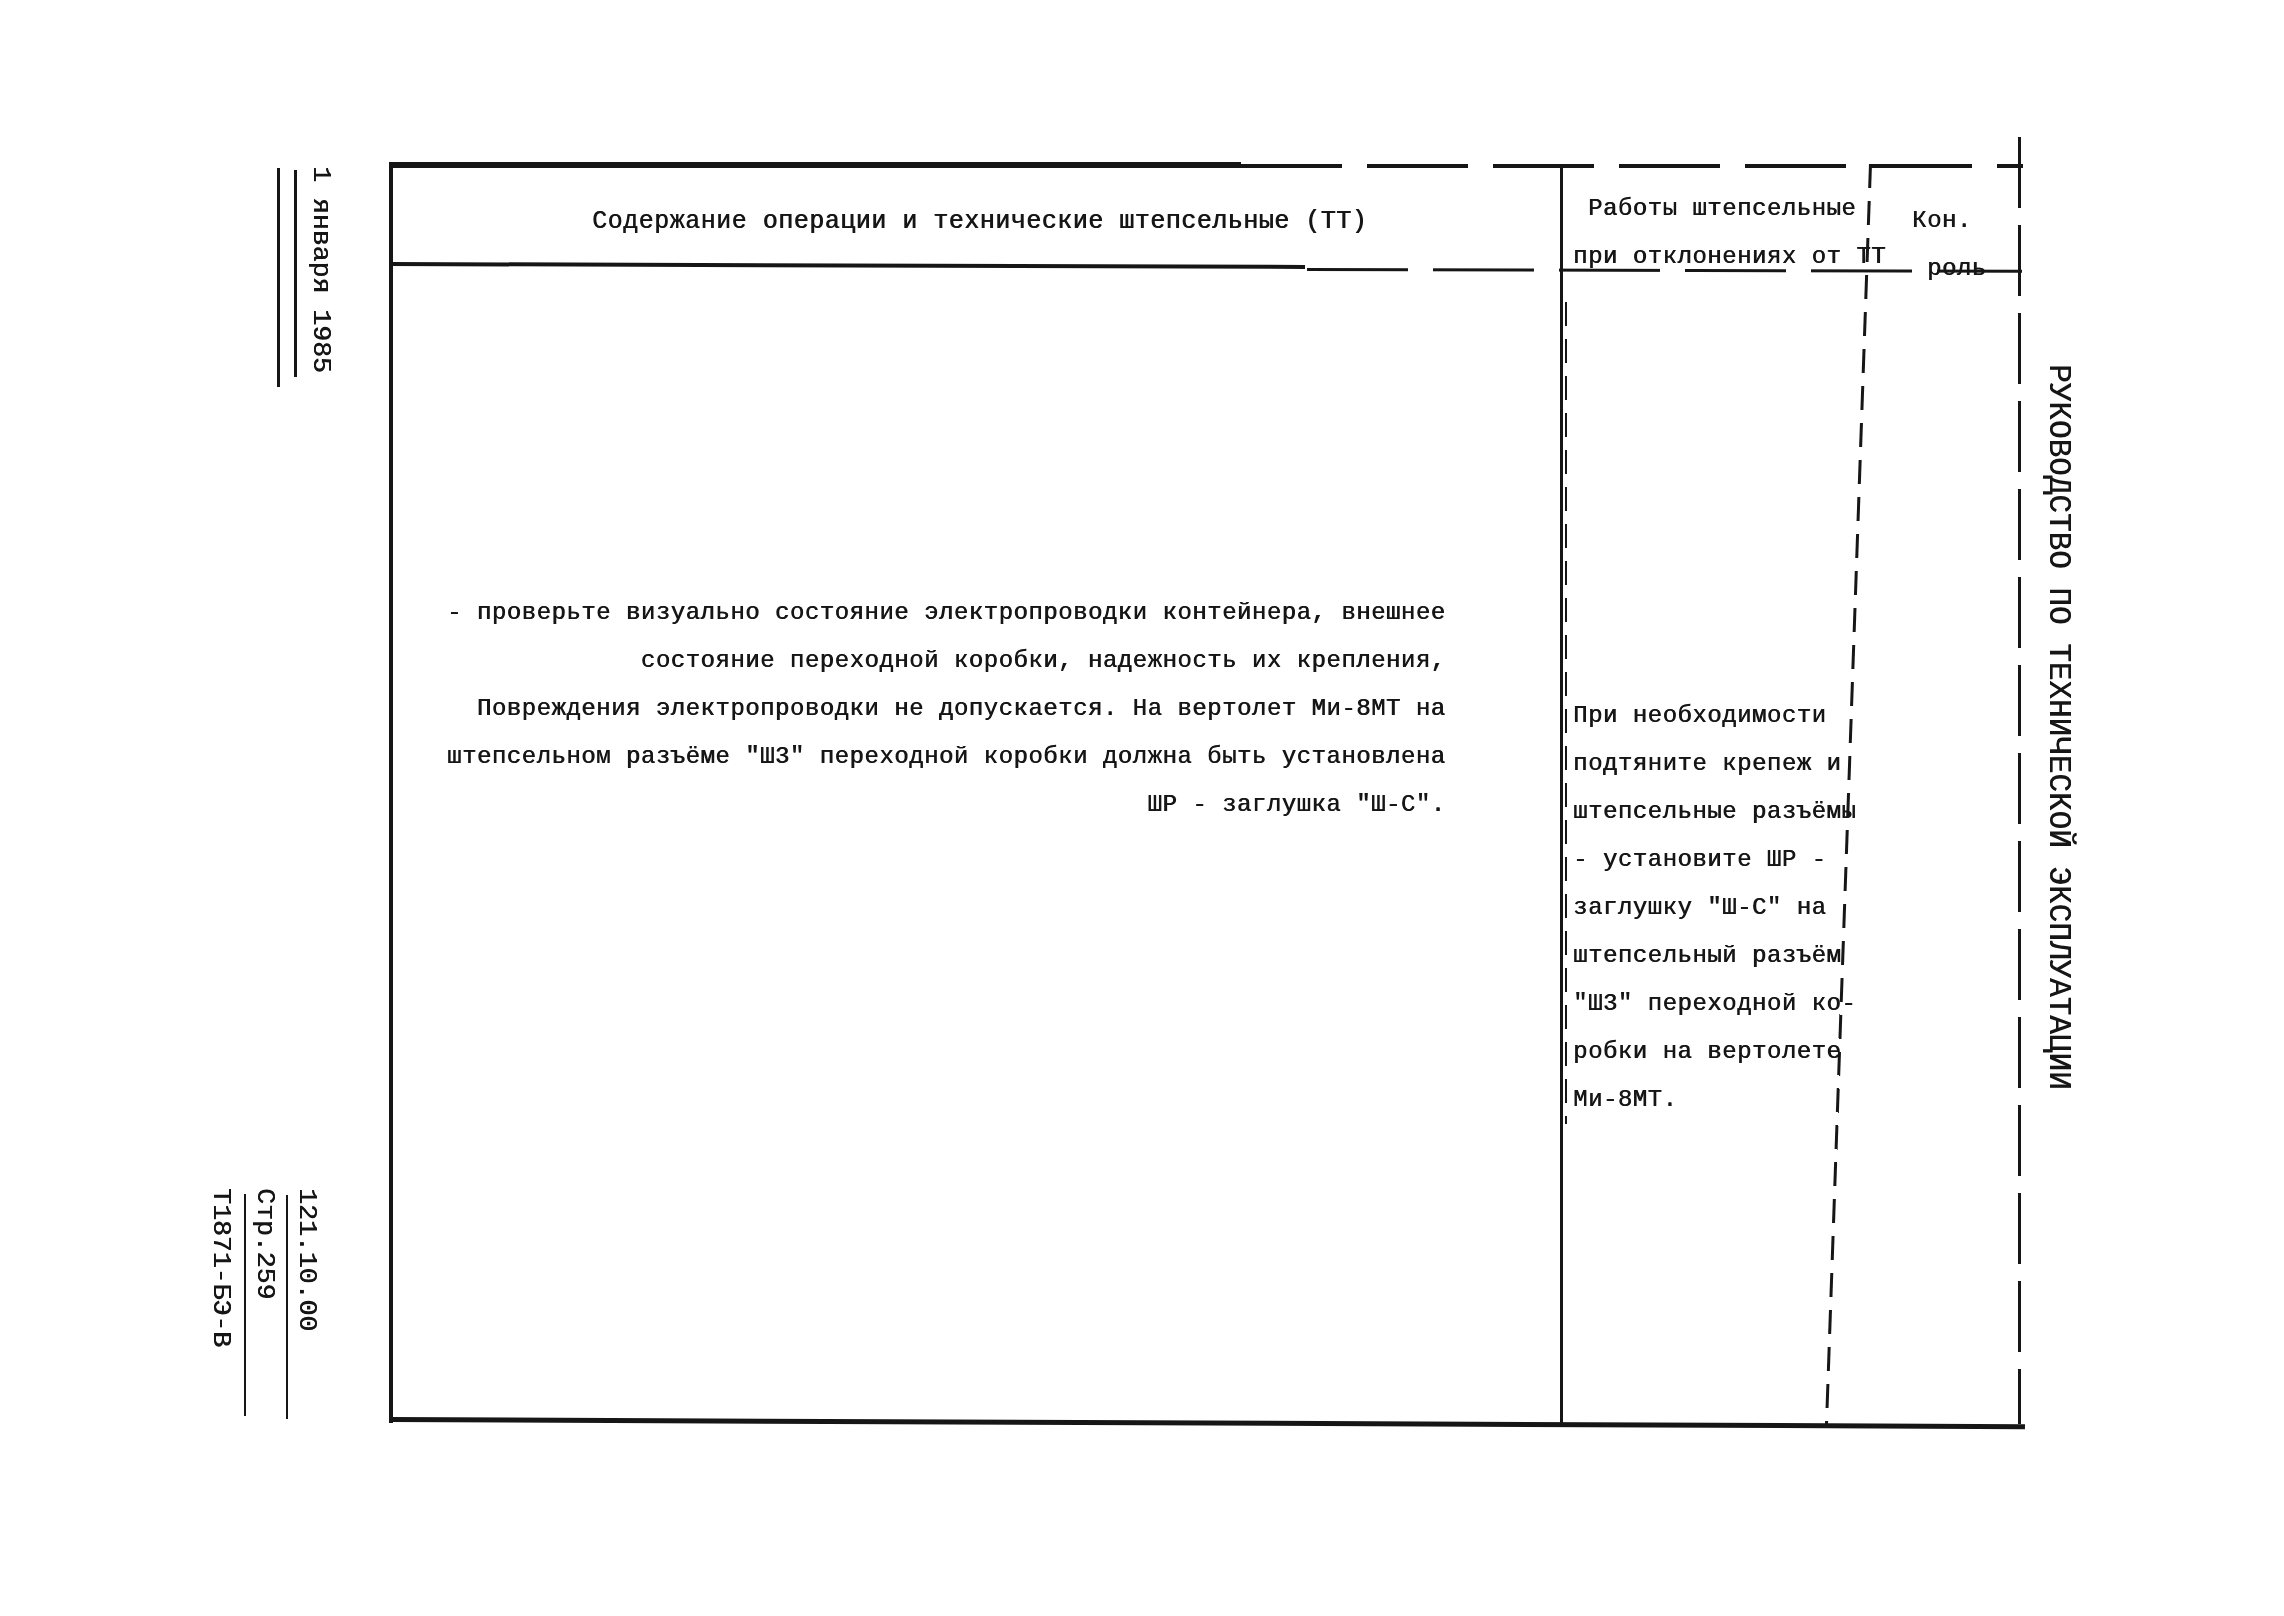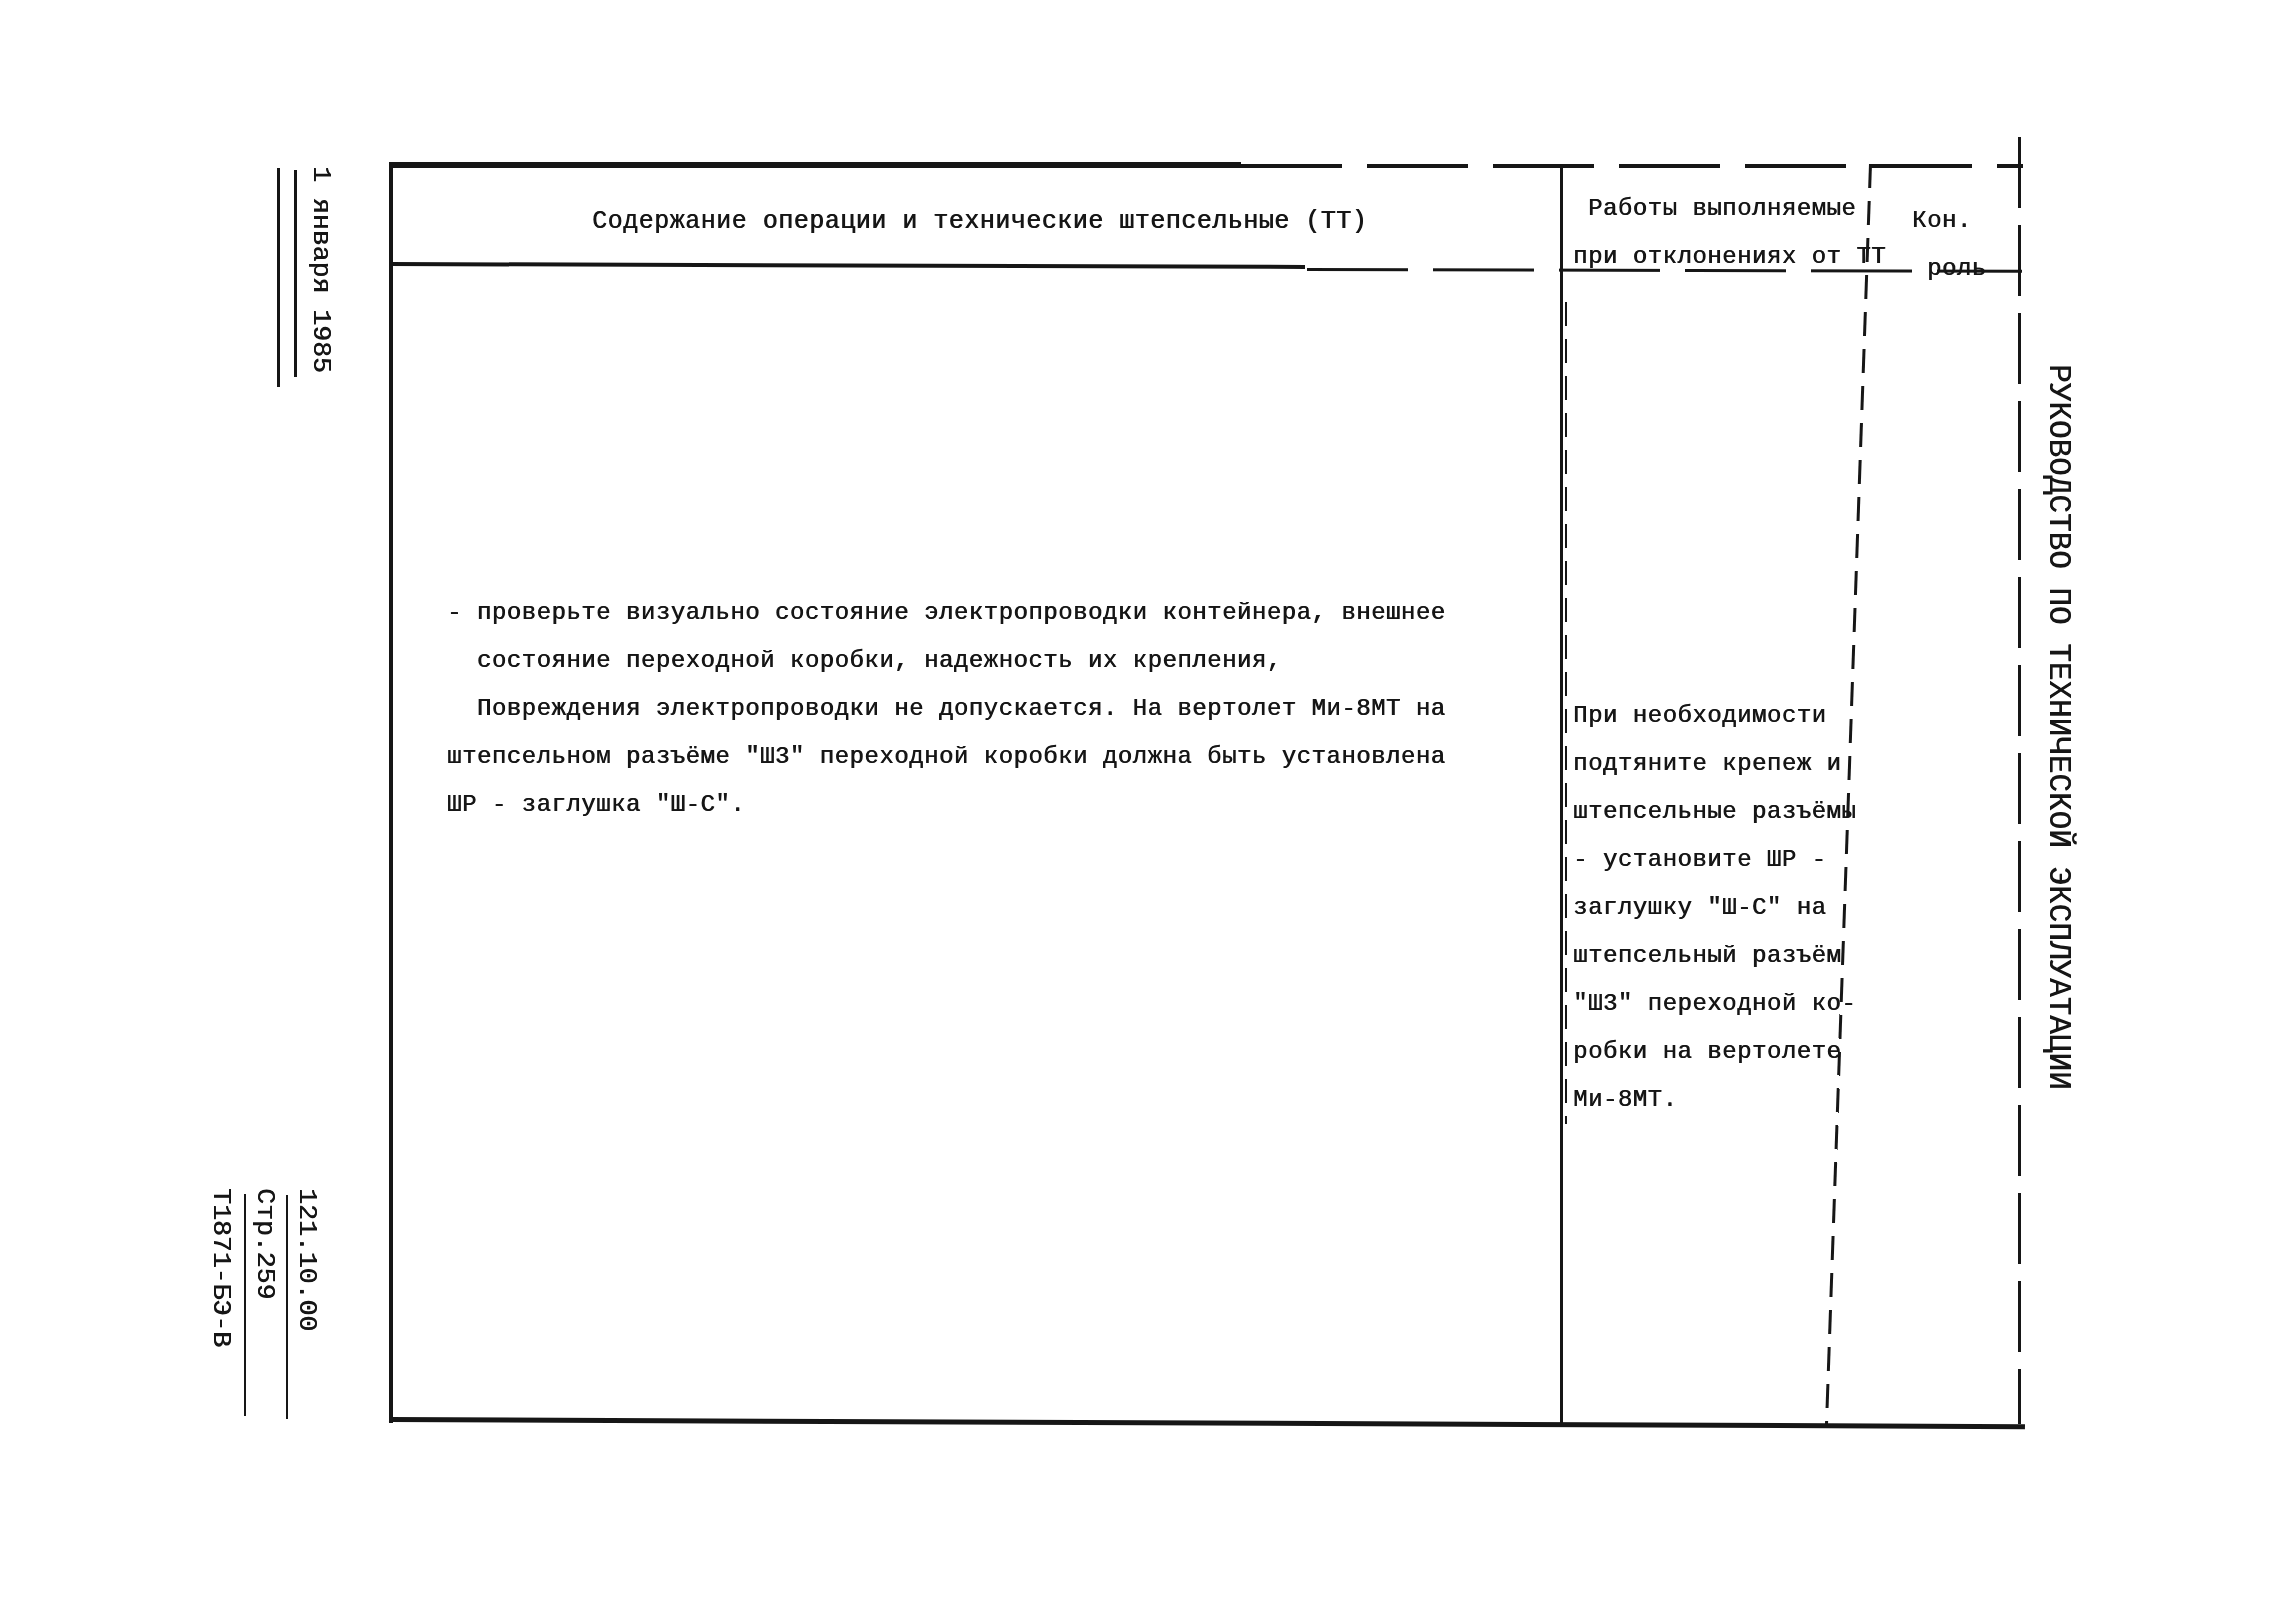--- a/index.html
+++ b/index.html
@@ -67,27 +67,27 @@
   <div class="dash-v-short" style="left:1565px;top:302px;width:1.8px;height:822px;"></div>
 
   <div class="dash-v-short" style="left:1869px;top:164px;width:2.7px;height:1261px;transform:rotate(2deg);transform-origin:top left;"></div>
 
   <div class="dash-v" style="left:2018px;top:137px;width:2.7px;height:1287px;"></div>
 
   <div class="rule" style="left:389px;top:1417px;width:1636px;height:4.6px;transform:rotate(0.25deg);transform-origin:left top;"></div>
 
   <div class="txt" style="left:592px;top:207px;font-size:25px;">Содержание операции и технические штепсельные (ТТ)</div>
 
-  <div class="txt" style="left:1573px;top:185px;font-size:24px;line-height:48px;"> Работы выполняемые
+  <div class="txt" style="left:1573px;top:185px;font-size:24px;line-height:48px;"> Работы штепсельные
 при отклонениях от ТТ</div>
 
   <div class="txt" style="left:1912px;top:197px;font-size:24px;line-height:48px;">Кон.
  роль</div>
 
-  <div class="txt body-txt" style="left:447px;top:589px;">- проверьте визуально состояние электропроводки контейнера, внешнее
+  <div class="txt body-txt" style="left:447px;top:589px;text-align:right;">- проверьте визуально состояние электропроводки контейнера, внешнее
   состояние переходной коробки, надежность их крепления,
   Повреждения электропроводки не допускается. На вертолет Ми-8МТ на
 штепсельном разъёме "Ш3" переходной коробки должна быть установлена
 ШР - заглушка "Ш-С".</div>
 
 
   <div class="txt" style="left:1573px;top:692px;font-size:24px;line-height:48px;">При необходимости
 подтяните крепеж и
 штепсельные разъёмы
 - установите ШР -

